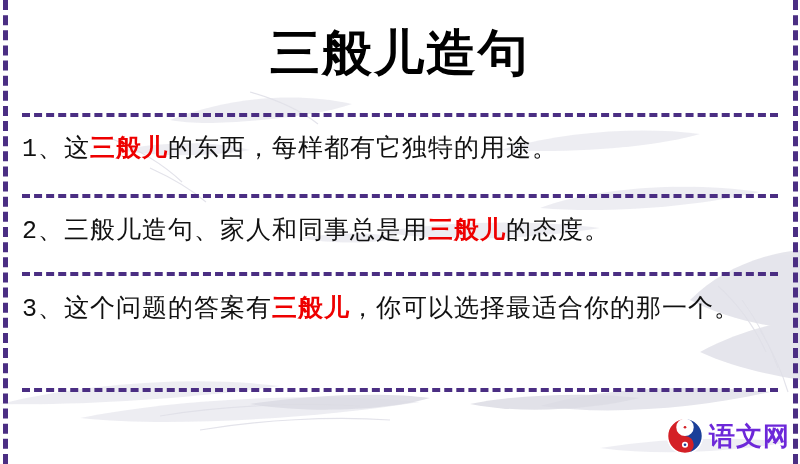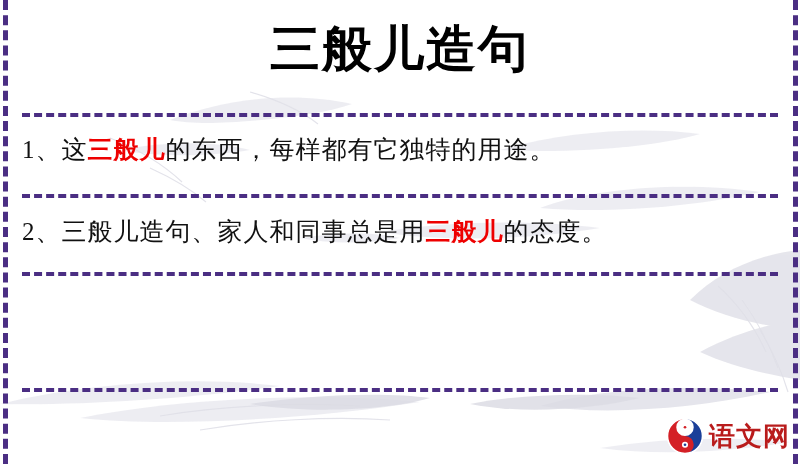--- a/index.html
+++ b/index.html
@@ -49,36 +49,36 @@
   }
 
   
   .title {
     position: absolute;
     top: 18px;
     left: 0;
     width: 800px;
     text-align: center;
     z-index: 2;
-    font-family: Liberation Mono, monospace;
+    font-family: Liberation Serif, serif;
     font-weight: 700;
     font-size: 50px;
     line-height: 70px;
     letter-spacing: 2px;
     color: #000000;
     white-space: nowrap;
   }
 
   
   .sentence {
     position: absolute;
     left: 22px;
     width: 760px;
     z-index: 2;
-    font-family: Liberation Serif, serif;
+    font-family: Liberation Mono, monospace;
     font-size: 25px;
     line-height: 44px;
     color: #111111;
     letter-spacing: 1px;
     text-align: left;
   }
   .kw {
     color: #ee0000;
     font-weight: 700;
   }
@@ -98,21 +98,21 @@
     width: 38px;
     height: 38px;
     flex: 0 0 38px;
     margin-right: 5px;
   }
   .logo-text {
     font-family: "DejaVu Serif", "Liberation Serif", serif;
     font-weight: 700;
     font-size: 26px;
     line-height: 30px;
-    color: #b91c1c;
+    color: #6d28d9;
     letter-spacing: 1px;
     white-space: nowrap;
   }
 </style>
 </head>
 <body>
 
 <div id="page">
 
   <div class="wm" style="left:0;top:0;width:800px;height:464px;">
@@ -161,20 +161,23 @@
   <div class="title">三般儿造句</div>
 
   <div class="sentence" style="top:128px;">
     <span>1、</span><span>这</span><span class="kw">三般儿</span><span>的东西，每样都有它独特的用途。</span>
   </div>
 
   <div class="sentence" style="top:210px;">
     <span>2、</span><span>三般儿造句、家人和同事总是用</span><span class="kw">三般儿</span><span>的态度。</span>
   </div>
 
+  <div class="sentence" style="top:288px;width:745px;">
+    <span>3、</span><span>这个问题的答案有</span><span class="kw">三般儿</span><span>，你可以选择最适合你的那一个。</span>
+  </div>
 
   <div class="logo">
     <div class="logo-mark">
       <svg width="38" height="38" viewBox="0 0 100 100" xmlns="http://www.w3.org/2000/svg">
         <circle cx="50" cy="50" r="46" fill="#ffffff"></circle>
         <path d="M50 4 A46 46 0 0 1 50 96 A23 23 0 0 1 50 50 A23 23 0 0 0 50 4 Z" fill="#1b3f99"></path>
         <path d="M50 4 A46 46 0 0 0 50 96 A23 23 0 0 0 50 50 A23 23 0 0 1 50 4 Z" fill="#d42026"></path>
         <circle cx="50" cy="27" r="8" fill="#ffffff"></circle>
         <circle cx="50" cy="27" r="3.5" fill="#d42026"></circle>
         <circle cx="50" cy="73" r="8" fill="#ffffff"></circle>

